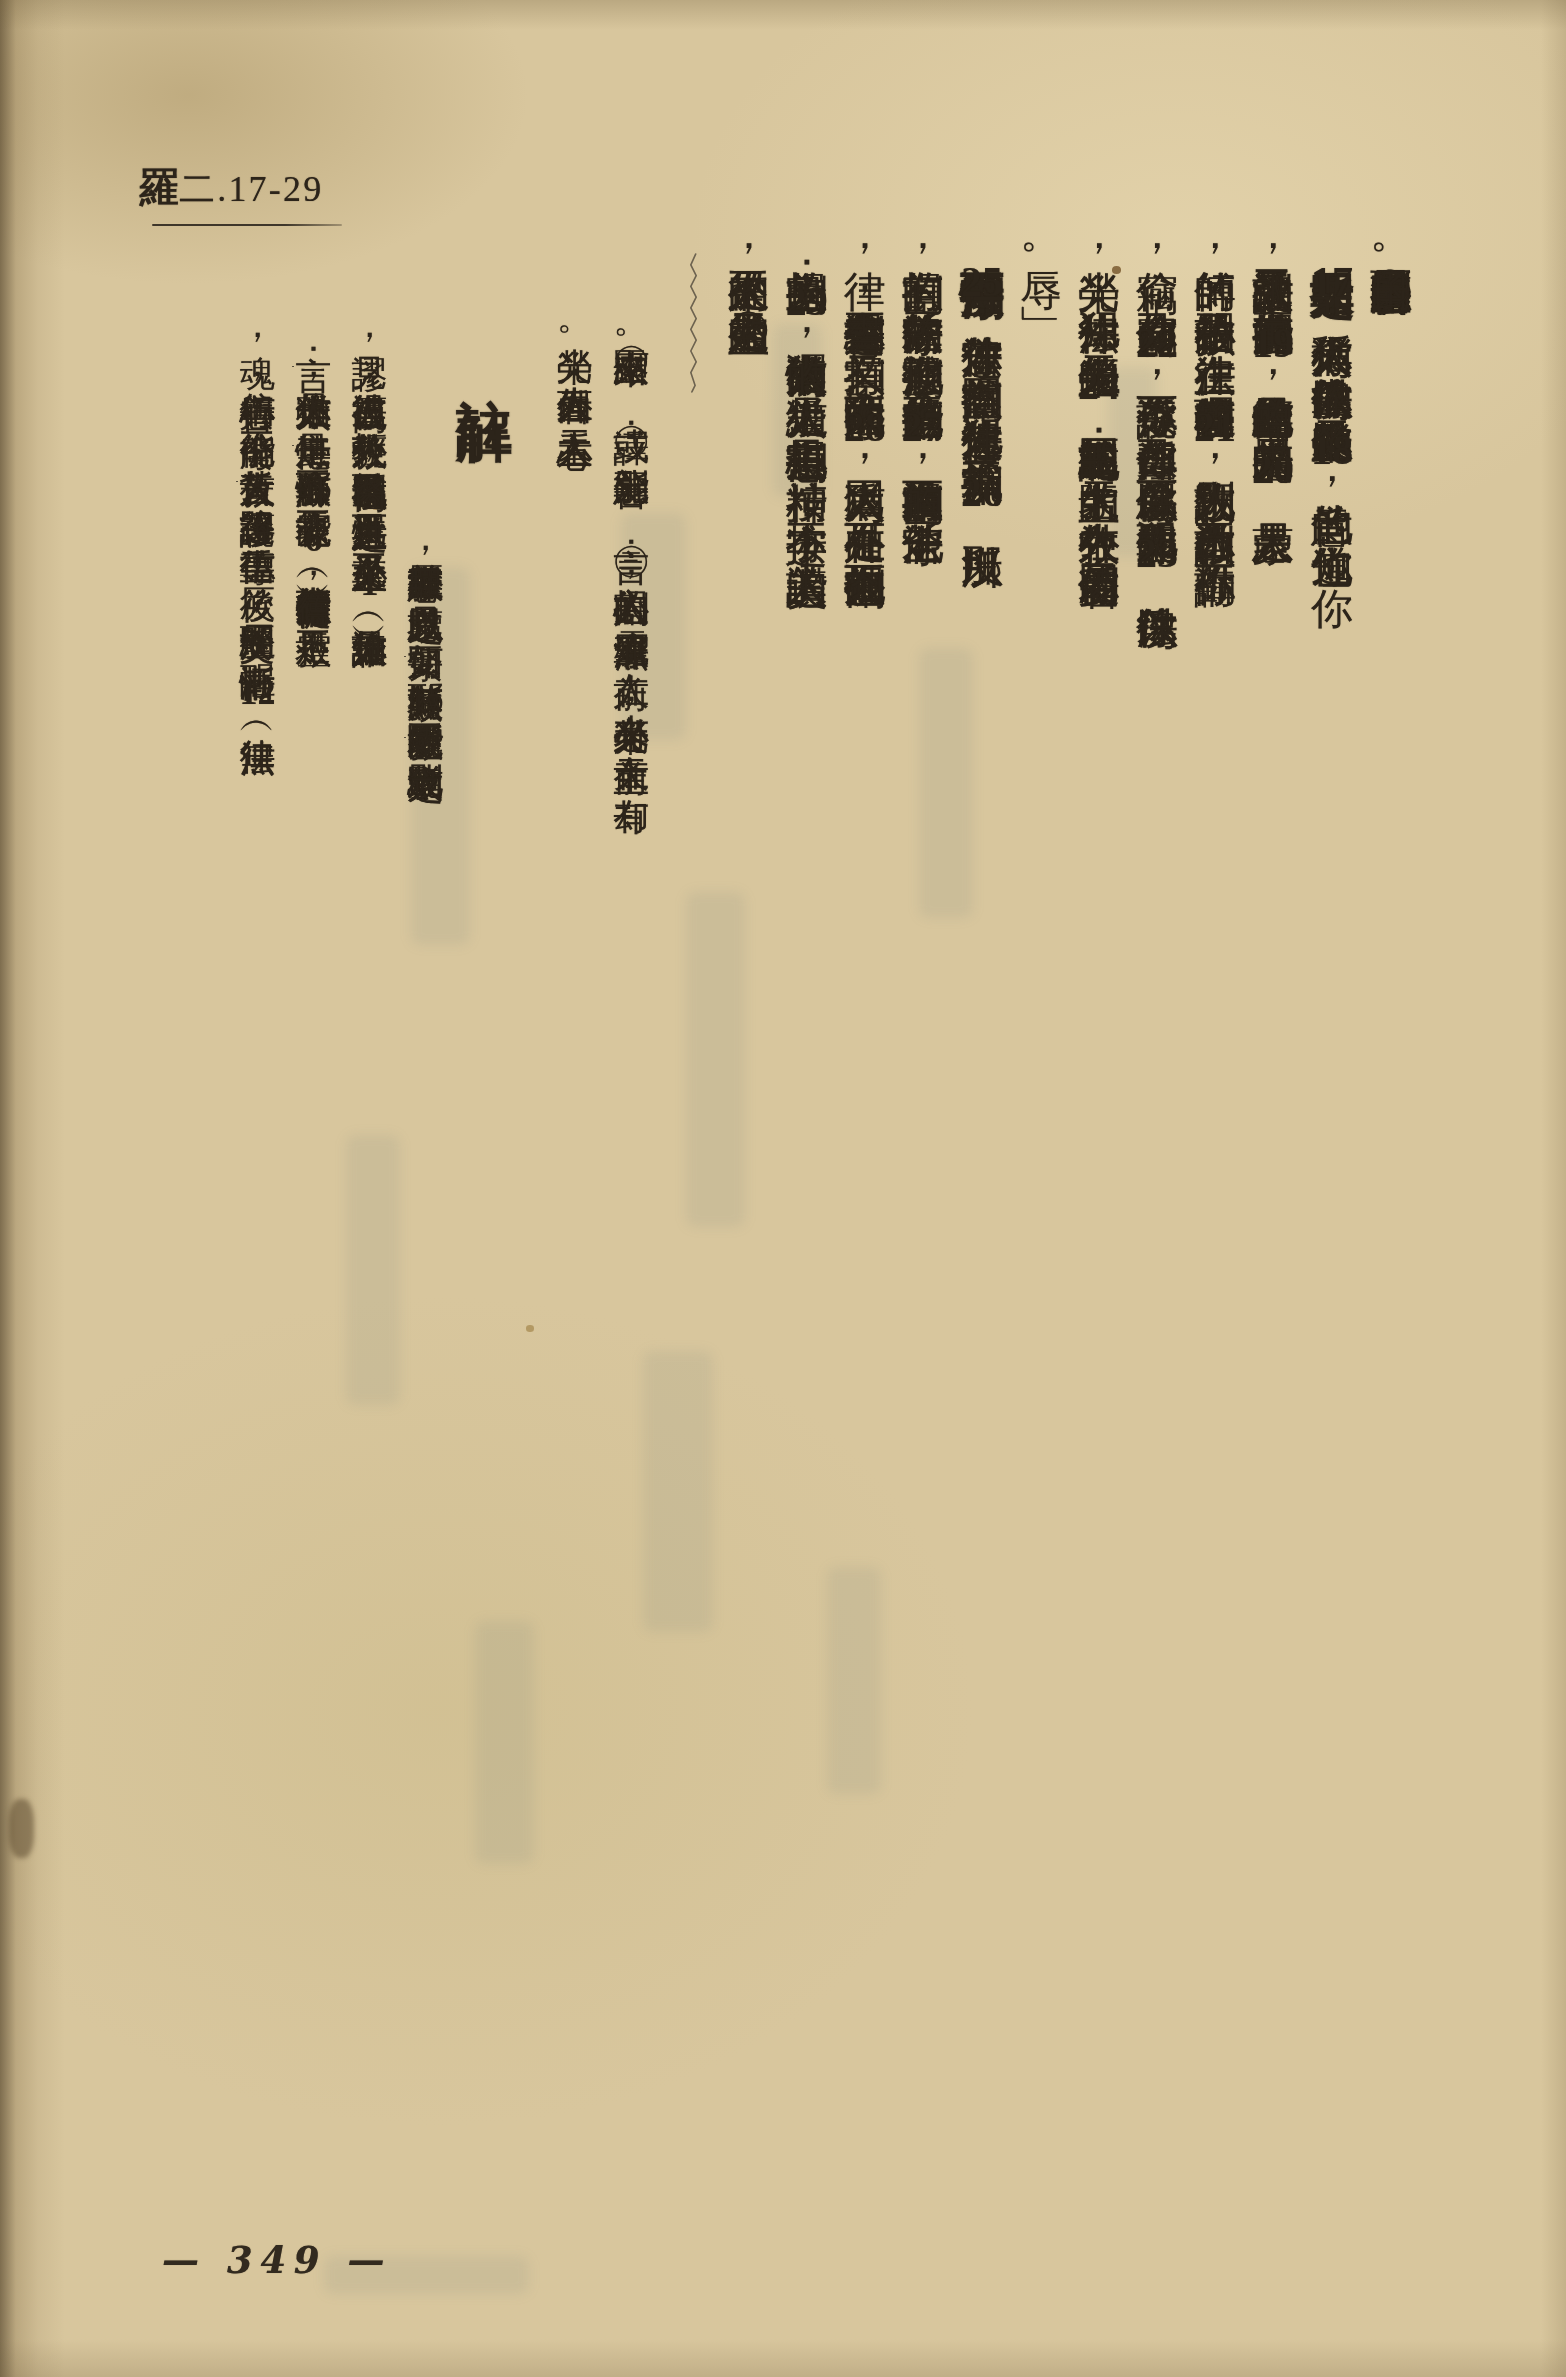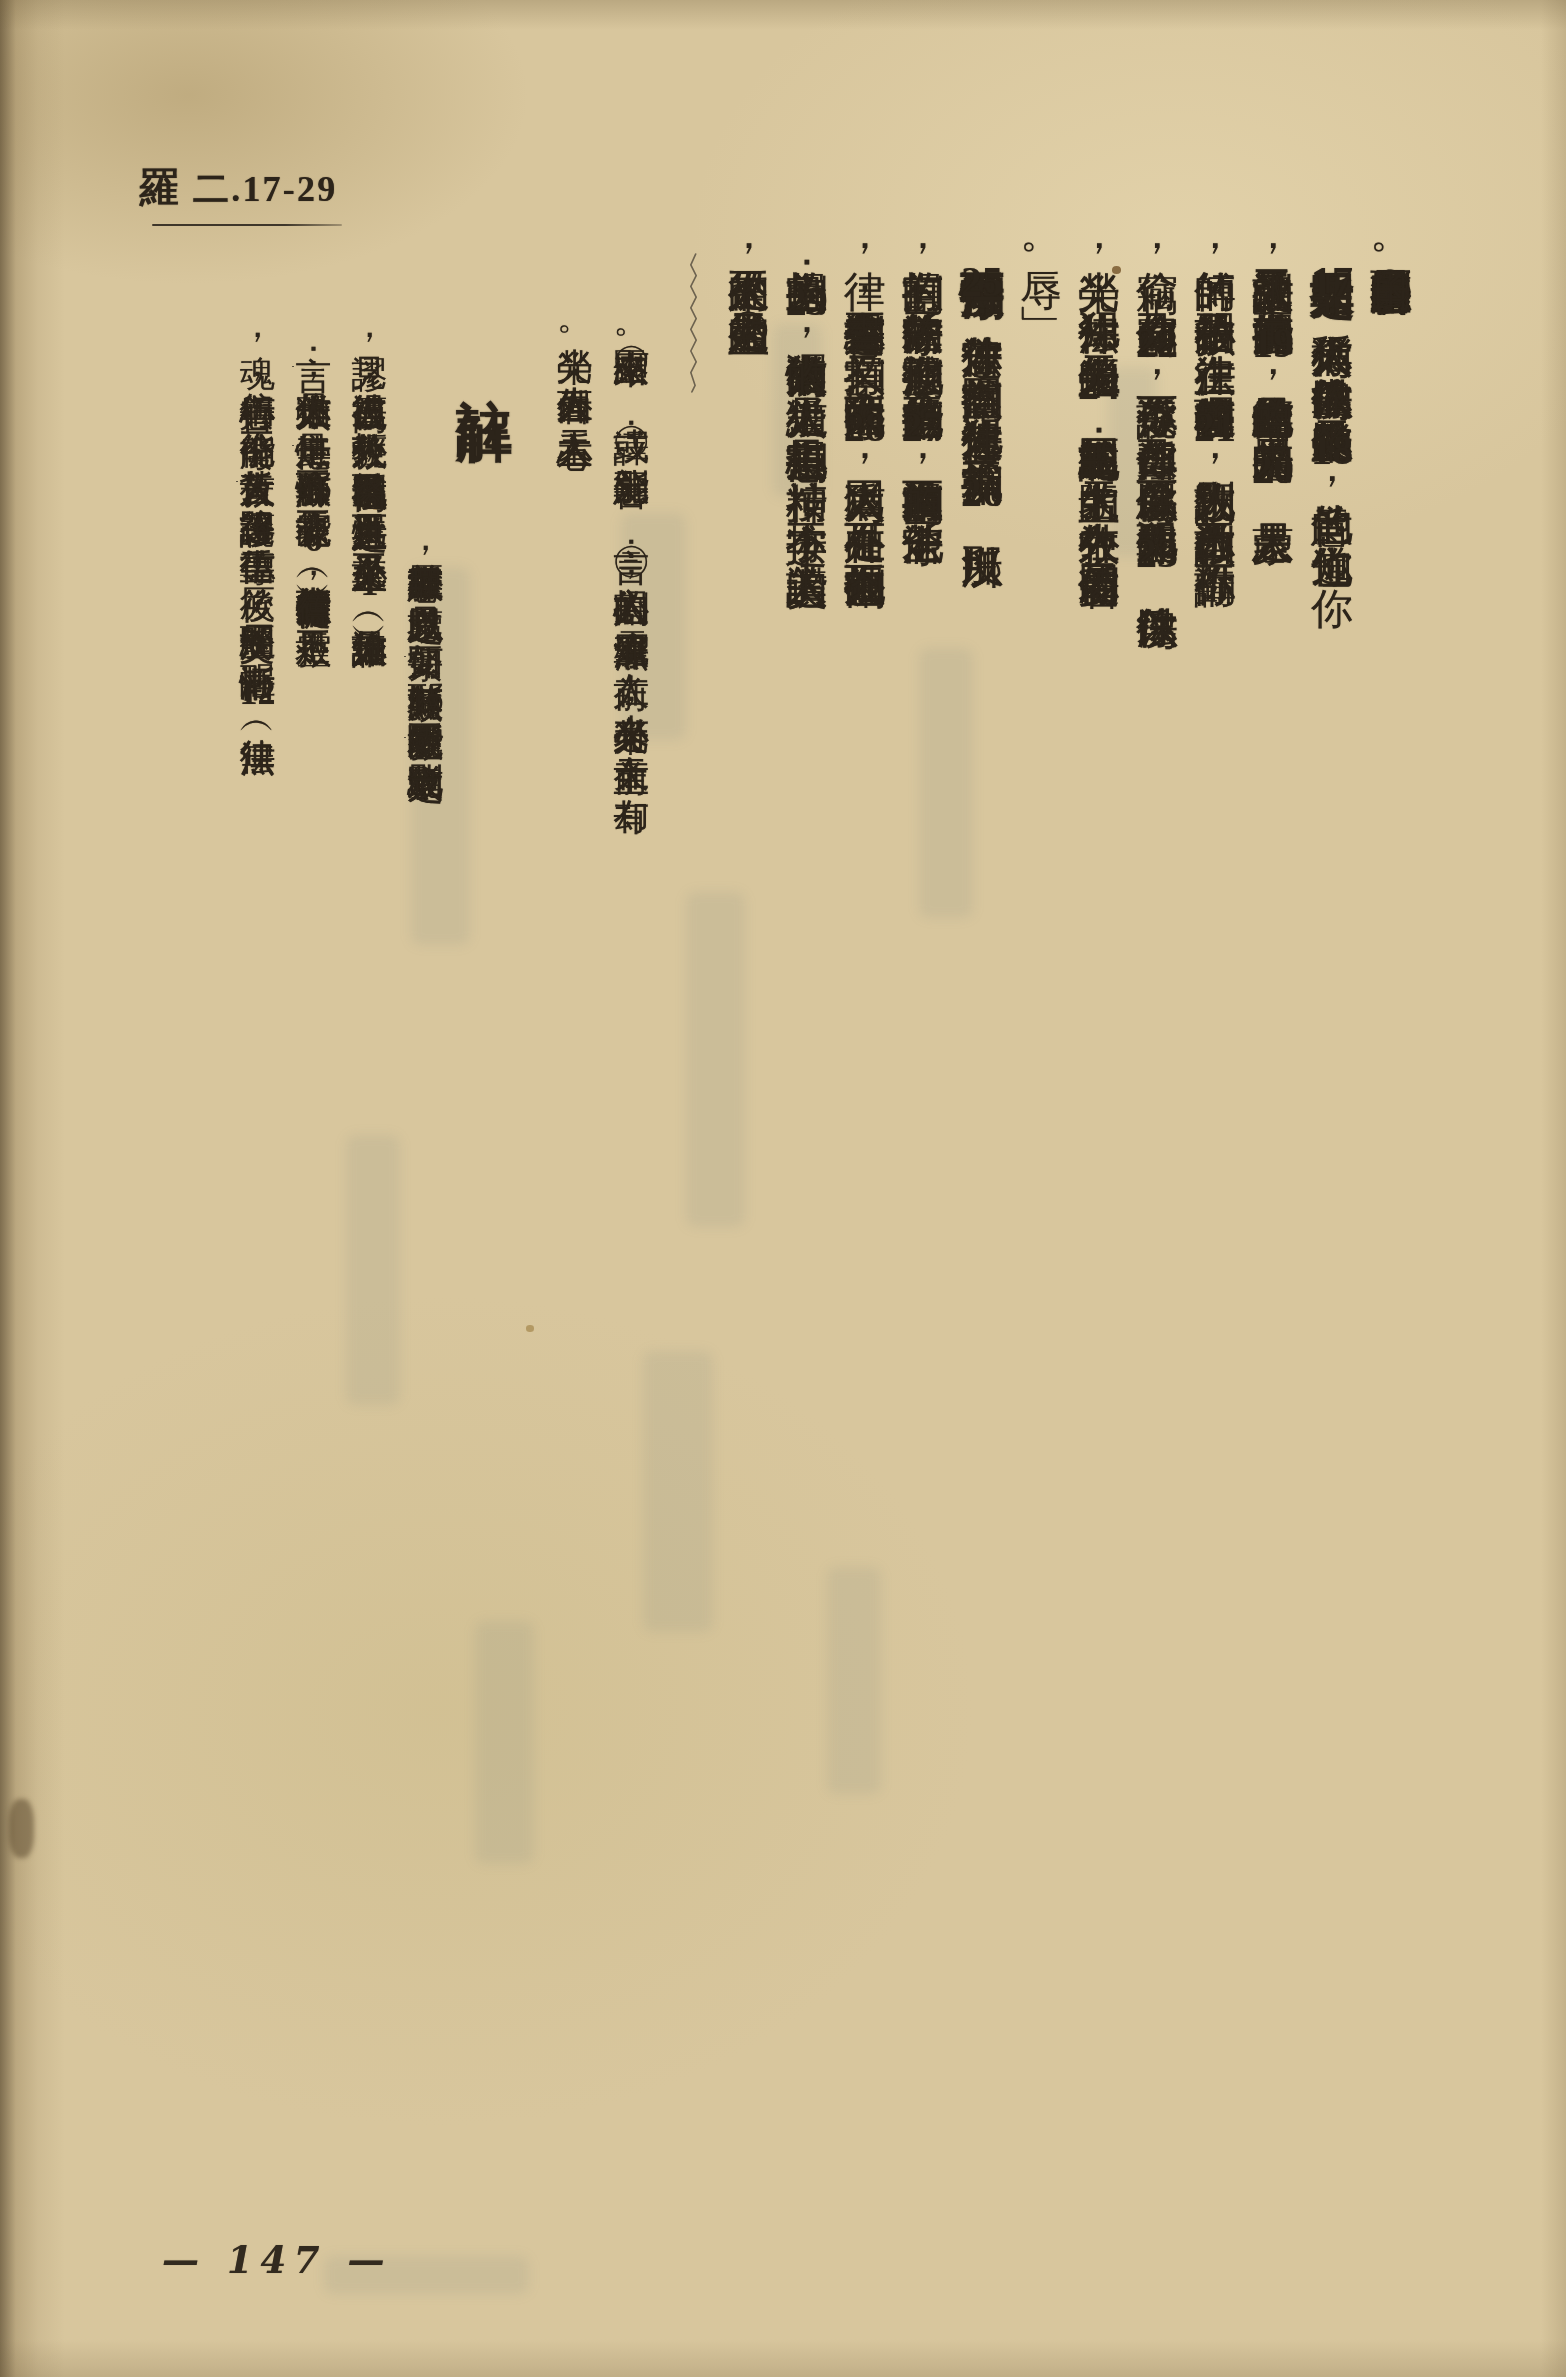--- a/index.html
+++ b/index.html
@@ -20,21 +20,21 @@
     background:linear-gradient(180deg, rgba(110,92,58,.28), rgba(0,0,0,0));}
   .edge-right{position:absolute;right:0;top:0;bottom:0;width:26px;pointer-events:none;
     background:linear-gradient(270deg, rgba(110,92,58,.20), rgba(0,0,0,0));}
   .edge-bottom{position:absolute;left:0;bottom:0;right:0;height:38px;pointer-events:none;
     background:linear-gradient(0deg, rgba(110,92,58,.22), rgba(0,0,0,0));}
 
   
   .hdr{position:absolute;left:139px;top:160px;white-space:nowrap;}
   .hdr-book{font-size:40px;font-weight:bold;letter-spacing:0;
     text-shadow:0 0 1.1px rgba(30,24,16,.6);}
-  .hdr-range{font-size:36px;font-weight:bold;margin-left:14px;letter-spacing:2.2px;
+  .hdr-range{font-size:36px;font-weight:normal;letter-spacing:2.2px;
     text-shadow:0 0 1.1px rgba(30,24,16,.6);}
   .hdr-underline{position:absolute;left:13px;top:64px;width:190px;height:2.2px;
     background:linear-gradient(90deg,#3e362a 70%, rgba(62,54,42,.35));border-radius:1.1px;}
 
   
   .textflow{
     position:absolute; top:238px; right:155px; height:2010px;
     writing-mode:vertical-rl; text-orientation:mixed;
     text-shadow:0 0 0.8px rgba(44,36,26,.55);
   }
@@ -152,16 +152,16 @@
 
         <div class="vcol"><span class="col-text">謬見，彼等自視過高，輕藐外敎人：以爲我旣爲聖祖後裔，爲天主特選之百姓，必不見棄於天主。<span class="num">1</span>（無論你是誰）如</span></div>
 
         <div class="vcol"><span class="col-text">言：你雖是<span class="pn">猶太人</span>，毫無足恃：不悔改信賴<span class="pn">耶穌</span>，不能救靈魂。<span class="num">6</span>（按每人所行的報答每人）可見徒有信德，不足救靈</span></div>
 
         <div class="vcol"><span class="col-text">魂，信心與善行，不能偏廢。昔誓反敎人，<span class="pn">遶路得</span>等謬說，專重信德；厥後，屈於聖經明文，漸漸醒悟。<span class="num">12</span>（無法律</span></div>
       </div>
 
   </div>
 
-  <div class="footer">— 147 —</div>
+  <div class="footer">— 349 —</div>
 
 </div>
 
 
 </body></html>

